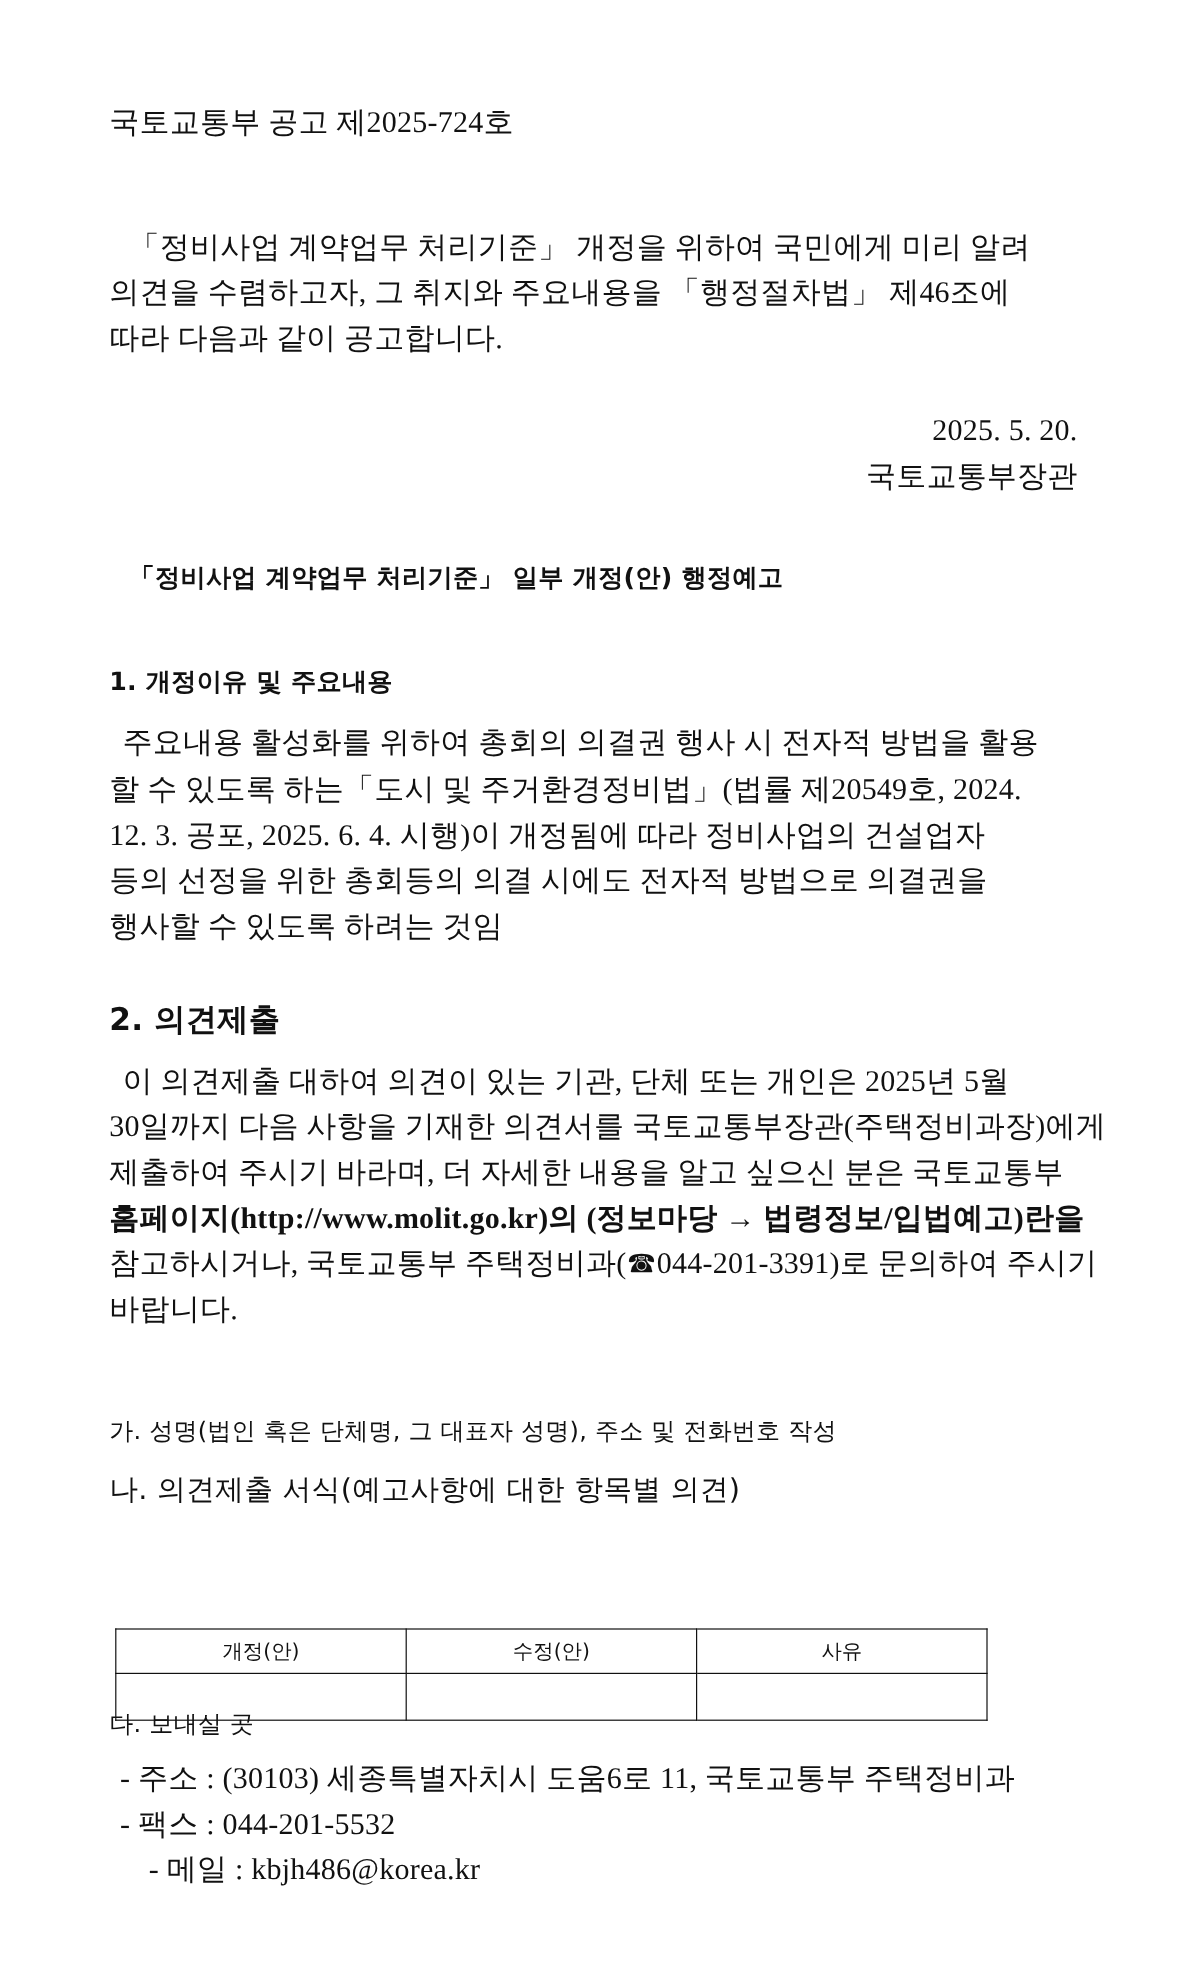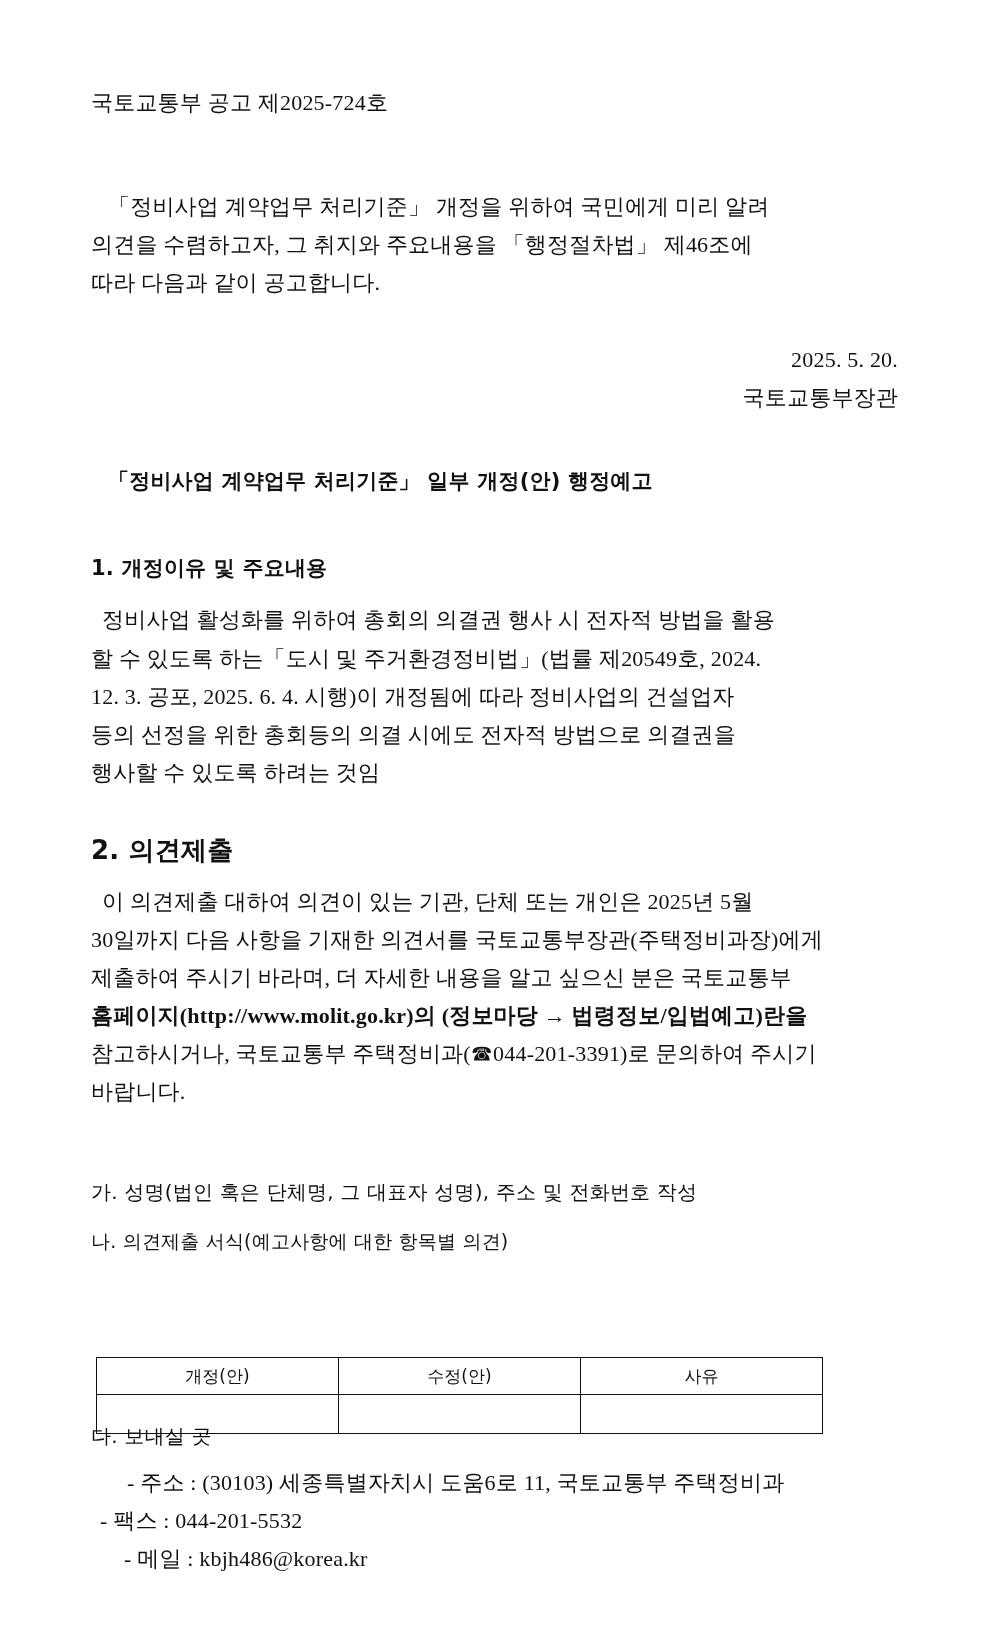--- a/index.html
+++ b/index.html
@@ -2,21 +2,21 @@
 <html><head>
 <meta charset="utf-8">
 <style>
   html, body { margin: 0; padding: 0; background: #ffffff; }
   body {
     width: 992px; height: 1647px; position: relative; overflow: hidden;
     font-family: "Liberation Serif", "DejaVu Serif", serif;
     color: #111111;
   }
   .abs { position: absolute; white-space: nowrap; }
-  .line { font-size: 22px; line-height: 30px; letter-spacing: 0.2px; }
+  .line { font-size: 25px; line-height: 30px; letter-spacing: 0.2px; }
   .bold { font-family: "DejaVu Sans", "Liberation Sans", sans-serif; font-weight: bold; }
   .sans { font-family: "DejaVu Sans", "Liberation Sans", sans-serif; }
   .right { right: 94px; text-align: right; }
   table.opinion {
     position: absolute; left: 96px; top: 1357px; width: 727px;
     border-collapse: collapse; table-layout: fixed;
   }
   table.opinion td, table.opinion th {
     border: 1.5px solid #111; font-weight: normal;
     font-family: "DejaVu Sans", "Liberation Sans", sans-serif;
@@ -35,52 +35,52 @@
   <div class="abs line" style="left:108px; top:192px; width:748px;">「정비사업 계약업무 처리기준」 개정을 위하여 국민에게 미리 알려</div>
   <div class="abs line" style="left:91px; top:230px;">의견을 수렴하고자, 그 취지와 주요내용을 「행정절차법」 제46조에</div>
   <div class="abs line" style="left:91px; top:268px;">따라 다음과 같이 공고합니다.</div>
 
   <div class="abs line right" style="top:345px;">2025. 5. 20.</div>
   <div class="abs line right" style="top:383px;">국토교통부장관</div>
 
   <div class="abs line bold" style="left:108px; top:466px; font-size:21px;">「정비사업 계약업무 처리기준」 일부 개정(안) 행정예고</div>
 
   <div class="abs line bold" style="left:91px; top:553px; font-size:21px;">1. 개정이유 및 주요내용</div>
-  <div class="abs line" style="left:102px; top:605px;">정비사업 활성화를 위하여 총회의 의결권 행사 시 전자적 방법을 활용</div>
+  <div class="abs line" style="left:102px; top:605px;">주요내용 활성화를 위하여 총회의 의결권 행사 시 전자적 방법을 활용</div>
   <div class="abs line" style="left:91px; top:644px;">할 수 있도록 하는「도시 및 주거환경정비법」(법률 제20549호, 2024.</div>
   <div class="abs line" style="left:91px; top:682px;">12. 3. 공포, 2025. 6. 4. 시행)이 개정됨에 따라 정비사업의 건설업자</div>
   <div class="abs line" style="left:91px; top:720px;">등의 선정을 위한 총회등의 의결 시에도 전자적 방법으로 의결권을</div>
   <div class="abs line" style="left:91px; top:758px;">행사할 수 있도록 하려는 것임</div>
 
   <div class="abs line bold" style="left:91px; top:835px; font-size:26px;">2. 의견제출</div>
   <div class="abs line" style="left:102px; top:887px;">이 의견제출 대하여 의견이 있는 기관, 단체 또는 개인은 2025년 5월</div>
   <div class="abs line" style="left:91px; top:925px;">30일까지 다음 사항을 기재한 의견서를 국토교통부장관(주택정비과장)에게</div>
   <div class="abs line" style="left:91px; top:963px;">제출하여 주시기 바라며, 더 자세한 내용을 알고 싶으신 분은 국토교통부</div>
   <div class="abs line" style="left:91px; top:1001px;font-weight:bold;">홈페이지(http://www.molit.go.kr)의 (정보마당 → 법령정보/입법예고)란을</div>
   <div class="abs line" style="left:91px; top:1039px;">참고하시거나, 국토교통부 주택정비과(☎044-201-3391)로 문의하여 주시기</div>
   <div class="abs line" style="left:91px; top:1077px;">바랍니다.</div>
 
   <div class="abs line sans" style="left:91px; top:1177px; font-size:20px;">가. 성명(법인 혹은 단체명, 그 대표자 성명), 주소 및 전화번호 작성</div>
-  <div class="abs line sans" style="left:91px; top:1226px; font-size:19px;">나. 의견제출 서식(예고사항에 대한 항목별 의견)</div>
+  <div class="abs line sans" style="left:91px; top:1226px; font-size:24px;">나. 의견제출 서식(예고사항에 대한 항목별 의견)</div>
 
   <table class="opinion">
     <thead>
       <tr>
         <th>개정(안)</th>
         <th>수정(안)</th>
         <th>사유</th>
       </tr>
     </thead>
     <tbody>
       <tr>
         <td></td>
         <td></td>
         <td></td>
       </tr>
     </tbody>
   </table>
 
   <div class="abs line sans" style="left:91px; top:1421px; font-size:20px;">다. 보내실 곳</div>
 
-  <div class="abs line" style="left:100px; top:1468px;margin-left:27px;">- 주소 : (30103) 세종특별자치시 도움6로 11, 국토교통부 주택정비과</div>
+  <div class="abs line" style="left:100px; top:1468px;">- 주소 : (30103) 세종특별자치시 도움6로 11, 국토교통부 주택정비과</div>
   <div class="abs line" style="left:100px; top:1506px;">- 팩스 : 044-201-5532</div>
   <div class="abs line" style="left:100px; top:1544px;margin-left:24px;">- 메일 : kbjh486@korea.kr</div>
 </div>
 
 </body></html>

